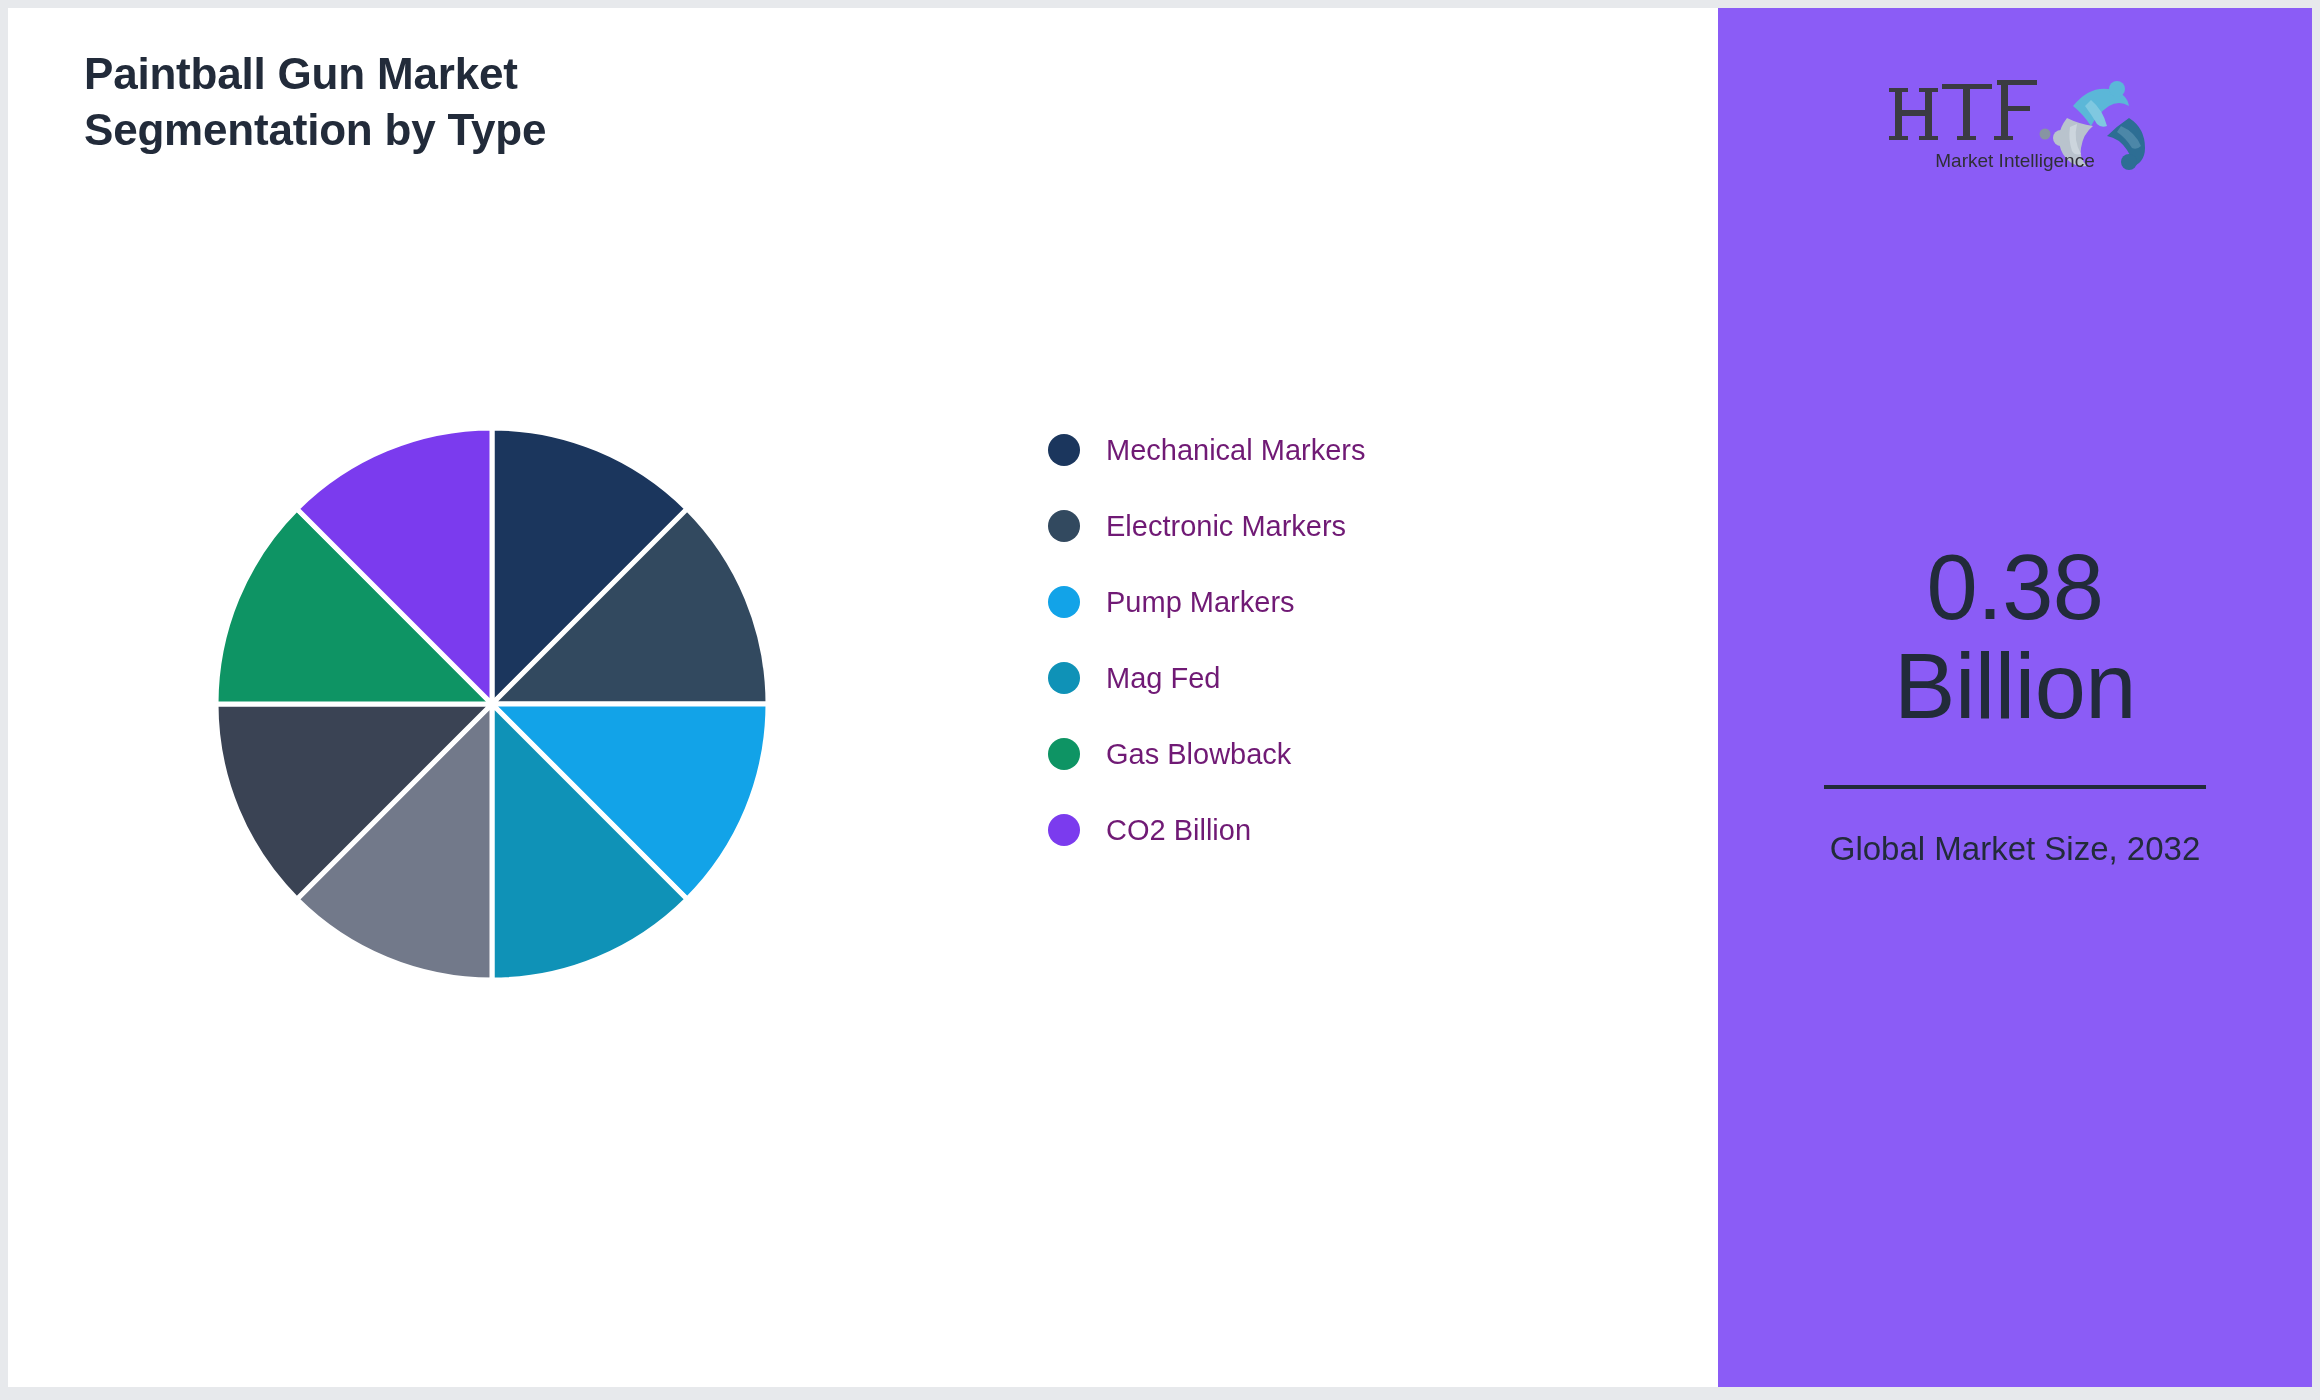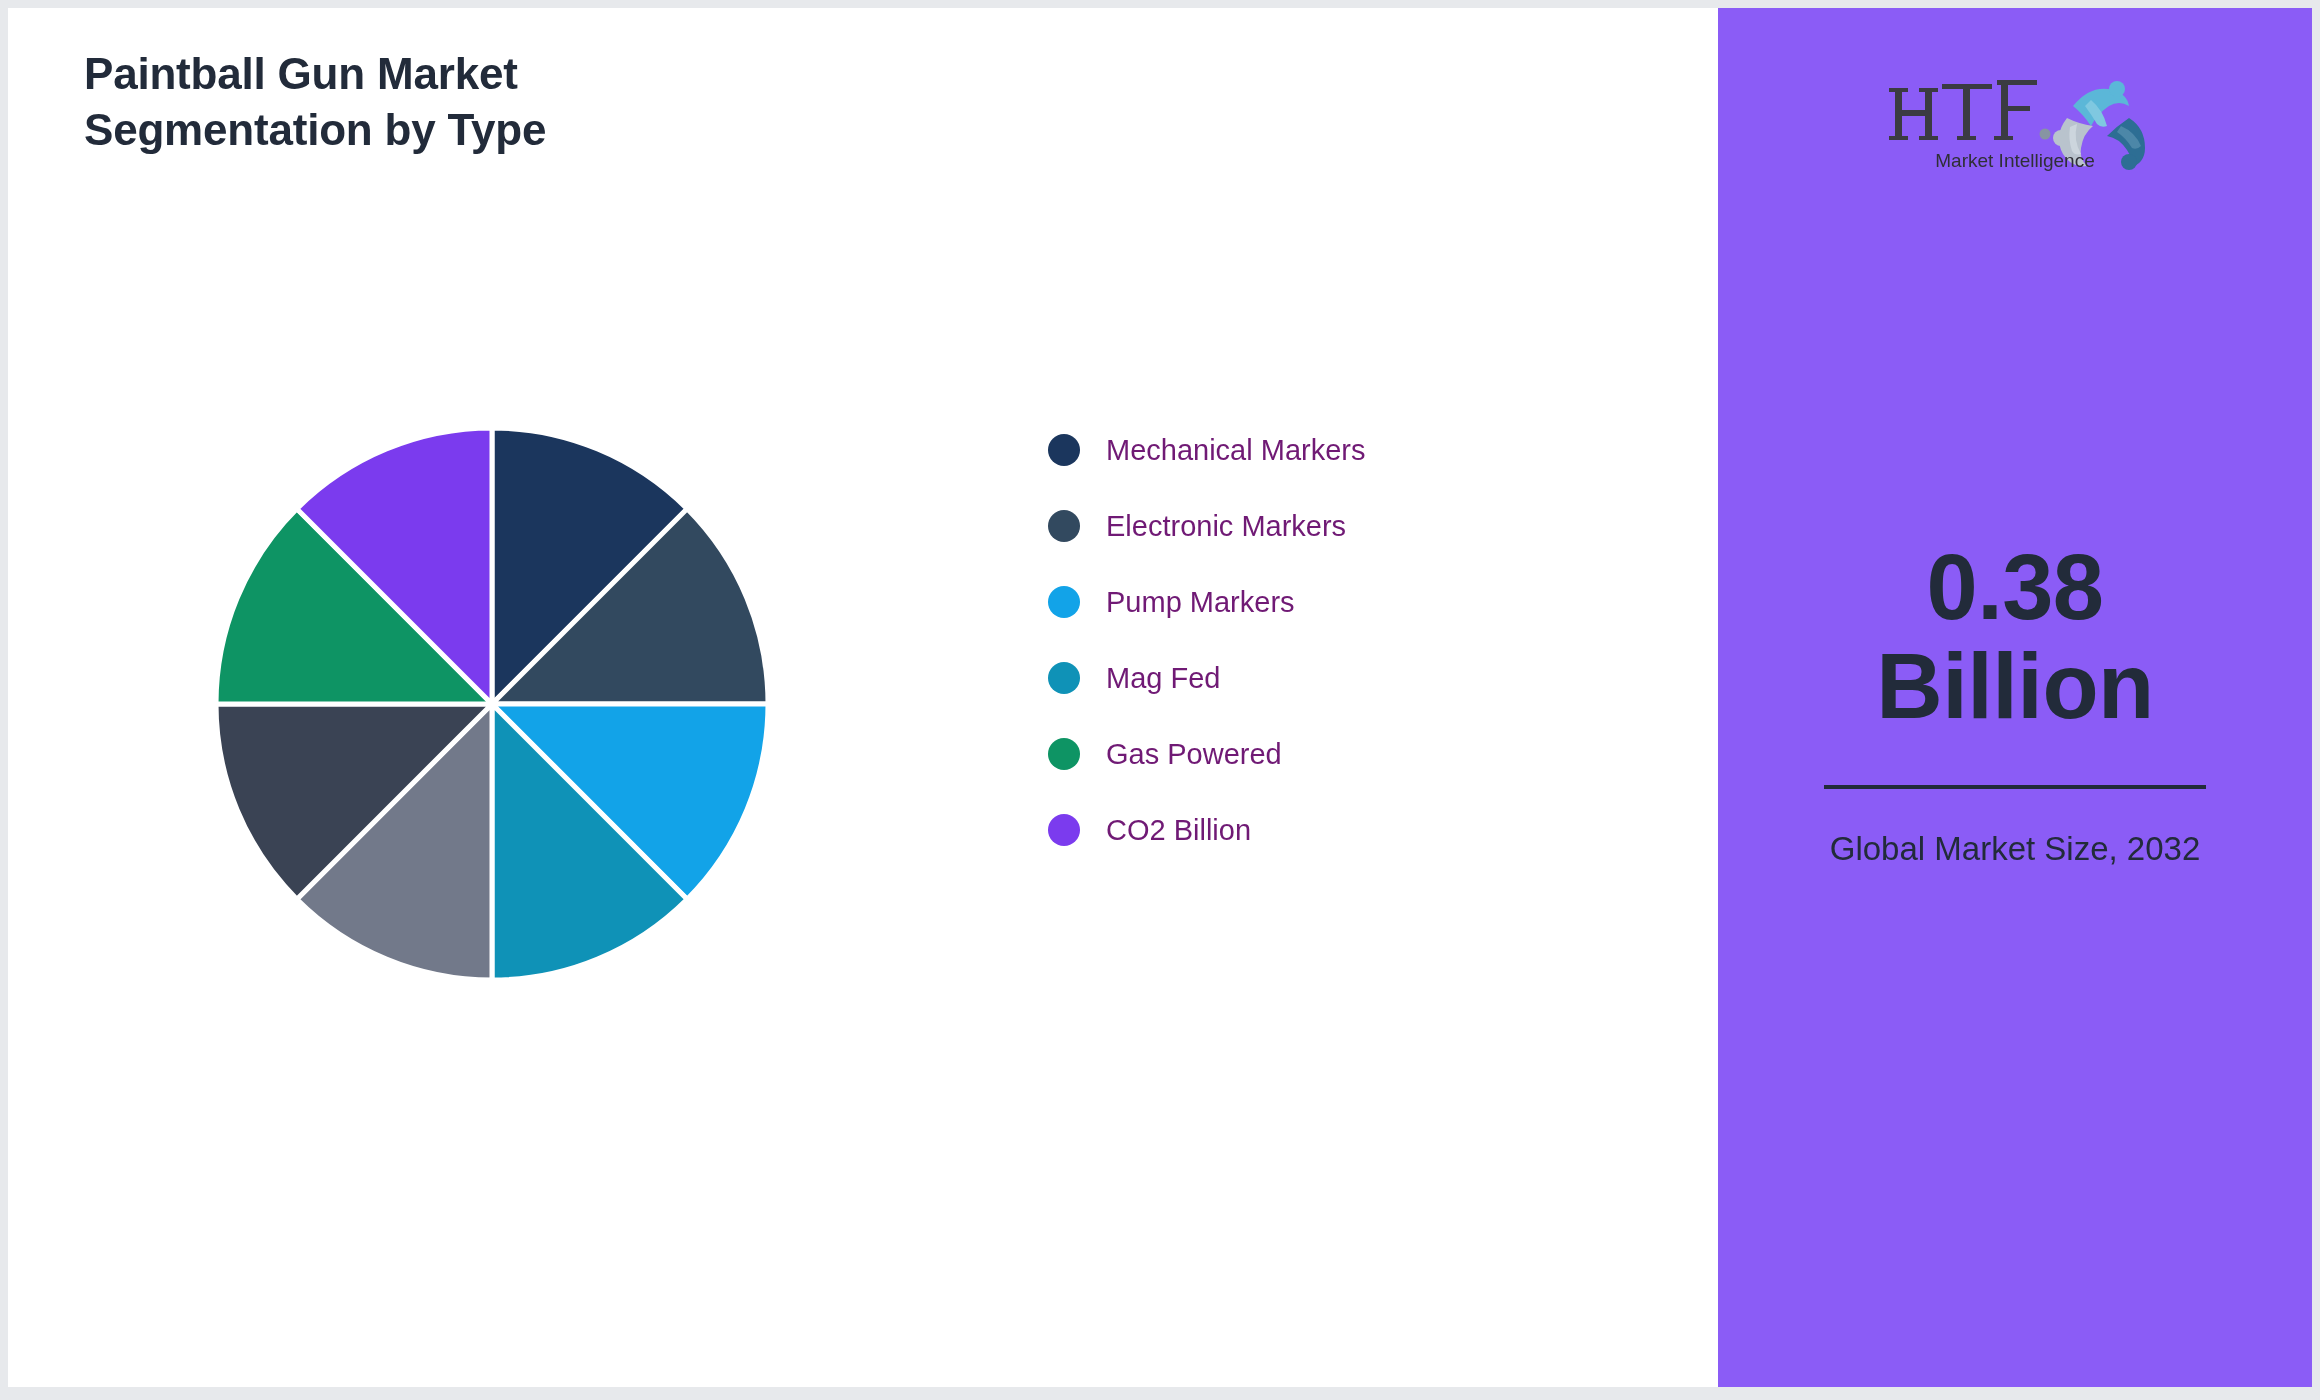--- a/index.html
+++ b/index.html
@@ -110,21 +110,21 @@
 
   .stat-block {
     position: absolute;
     left: 0;
     top: 530px;
     width: 594px;
     text-align: center;
   }
   .stat-value {
     font-size: 92px;
-    font-weight: bold;
+    font-weight: normal;
     color: #222b3a;
     line-height: 1.08;
     letter-spacing: -0.5px;
     white-space: pre-line;
   }
   .stat-rule {
     width: 382px;
     height: 4px;
     background: #222b3a;
     margin: 48px auto 0 auto;
@@ -174,21 +174,21 @@
         <div class="legend-row">
           <span class="legend-swatch" style="background: rgb(18, 163, 232);"></span>
           <span class="legend-label">Pump Markers</span>
         </div>
         <div class="legend-row">
           <span class="legend-swatch" style="background: rgb(15, 146, 183);"></span>
           <span class="legend-label">Mag Fed</span>
         </div>
         <div class="legend-row">
           <span class="legend-swatch" style="background: rgb(14, 148, 100);"></span>
-          <span class="legend-label">Gas Powered</span>
+          <span class="legend-label">Gas Blowback</span>
         </div>
         <div class="legend-row">
           <span class="legend-swatch" style="background: rgb(123, 59, 238);"></span>
           <span class="legend-label">CO2 Billion</span>
         </div>
       </div>
 
   </div>
 
   <div class="side-panel">

